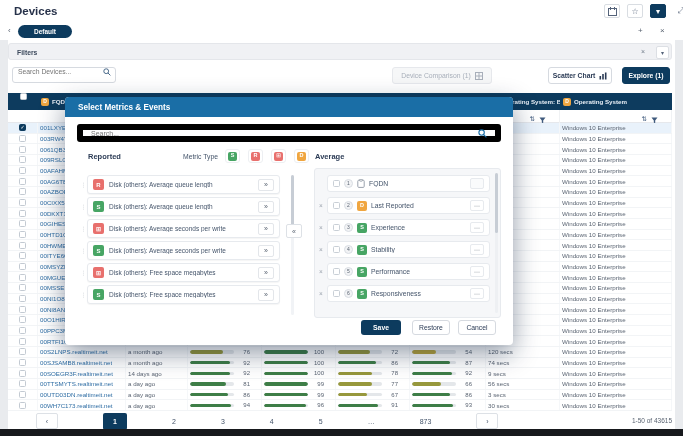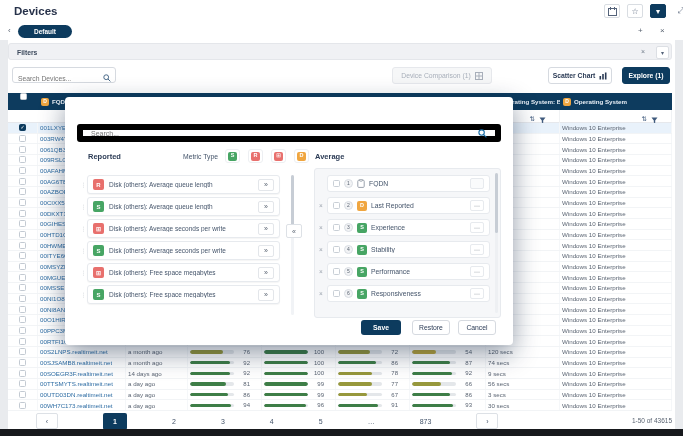--- a/index.html
+++ b/index.html
@@ -19,21 +19,21 @@
   .back-caret { position:absolute; left:8px; top:2px; font-size:8px; color:#5a6472; }
   .pill { position:absolute; left:18px; top:1px; width:54px; height:13px; background:#0d3b5e; border-radius:7px; color:#fff; font-size:6.5px; font-weight:bold; display:flex; align-items:center; justify-content:center; }
   .tab-plus { position:absolute; left:638px; top:2px; font-size:8px; color:#5a6472; }
   .tab-close { position:absolute; left:660px; top:2px; font-size:8px; color:#5a6472; }
 
   .filters-bar { position:absolute; left:8px; top:43px; width:664px; height:17px; background:#f0f1f4; border:1px solid #e4e6ea; border-radius:3px; }
   .filters-label { position:absolute; left:8px; top:5px; font-size:6.8px; font-weight:bold; color:#3d4a5d; }
   .filters-clear { position:absolute; right:26px; top:4px; font-size:7px; color:#707b89; }
   .filters-caret { position:absolute; right:2px; top:1.5px; width:13px; height:13px; background:#fff; border:1px solid #dcdfe4; border-radius:2px; font-size:6px; color:#55637a; display:flex; align-items:center; justify-content:center; }
 
-  .search-box { position:absolute; left:12px; top:67px; width:104px; height:16px; border:1px solid #d6dae0; border-radius:3px; background:#fff; display:flex; align-items:flex-end; }
+  .search-box { position:absolute; left:12px; top:67px; width:104px; height:16px; border:1px solid #d6dae0; border-radius:3px; background:#fff; display:flex; align-items:flex-start; }
   .search-box input { flex:1; border:none; outline:none; font-size:6.8px; color:#6b7582; padding-left:5px; min-width:0; background:transparent; font-family:inherit; }
   .search-box svg { margin-right:4px; flex:none; }
 
   .toolbar-btn { position:absolute; top:67px; height:17px; border-radius:3px; font-size:6.8px; display:flex; align-items:center; justify-content:center; gap:4px; }
   .btn-dc { left:392px; width:100px; background:#f6f7f8; border:1px solid #e6e8ec; color:#a8afba; }
   .btn-scatter { left:548px; width:64px; background:#fff; border:1px solid #d6dae0; color:#2b3b55; font-weight:bold; }
   .btn-explore { left:622px; width:48px; background:#0d3b5e; border:1px solid #0d3b5e; color:#fff; font-weight:bold; }
 
   .grid-row { display:grid; grid-template-columns:30px 88px 62px 74px 74px 74px 76px 74px 1fr; }
   .thead { position:absolute; left:8px; top:93px; width:664px; height:17px; background:#0d3b5e; }
@@ -881,20 +881,23 @@
       <div class="pg-num">4</div>
       <div class="pg-num">5</div>
       <div class="pg-num">…</div>
       <div class="pg-num">873</div>
       <div class="pg-nav">›</div>
     </div>
   <div class="range-label">1-50 of 43615</div>
   <div class="bottom-bar"></div>
 
   <div class="modal">
+    <div class="m-head">
+      <span class="m-title">Select Metrics &amp; Events</span>
+    </div>
     <div class="m-search">
       <input type="text" placeholder="Search..." style="">
       <svg width="9" height="9" viewBox="0 0 9 9">
           <circle cx="3.6" cy="3.6" r="2.7" fill="none" stroke="#1a6ea6" stroke-width="1.1"></circle>
           <line x1="5.6" y1="5.6" x2="8.4" y2="8.4" stroke="#1a6ea6" stroke-width="1.1"></line>
         </svg>
     </div>
     <span class="lbl-available">Reported</span>
     <span class="lbl-metric-type">Metric Type</span>
     <div class="chips" id="chips">

